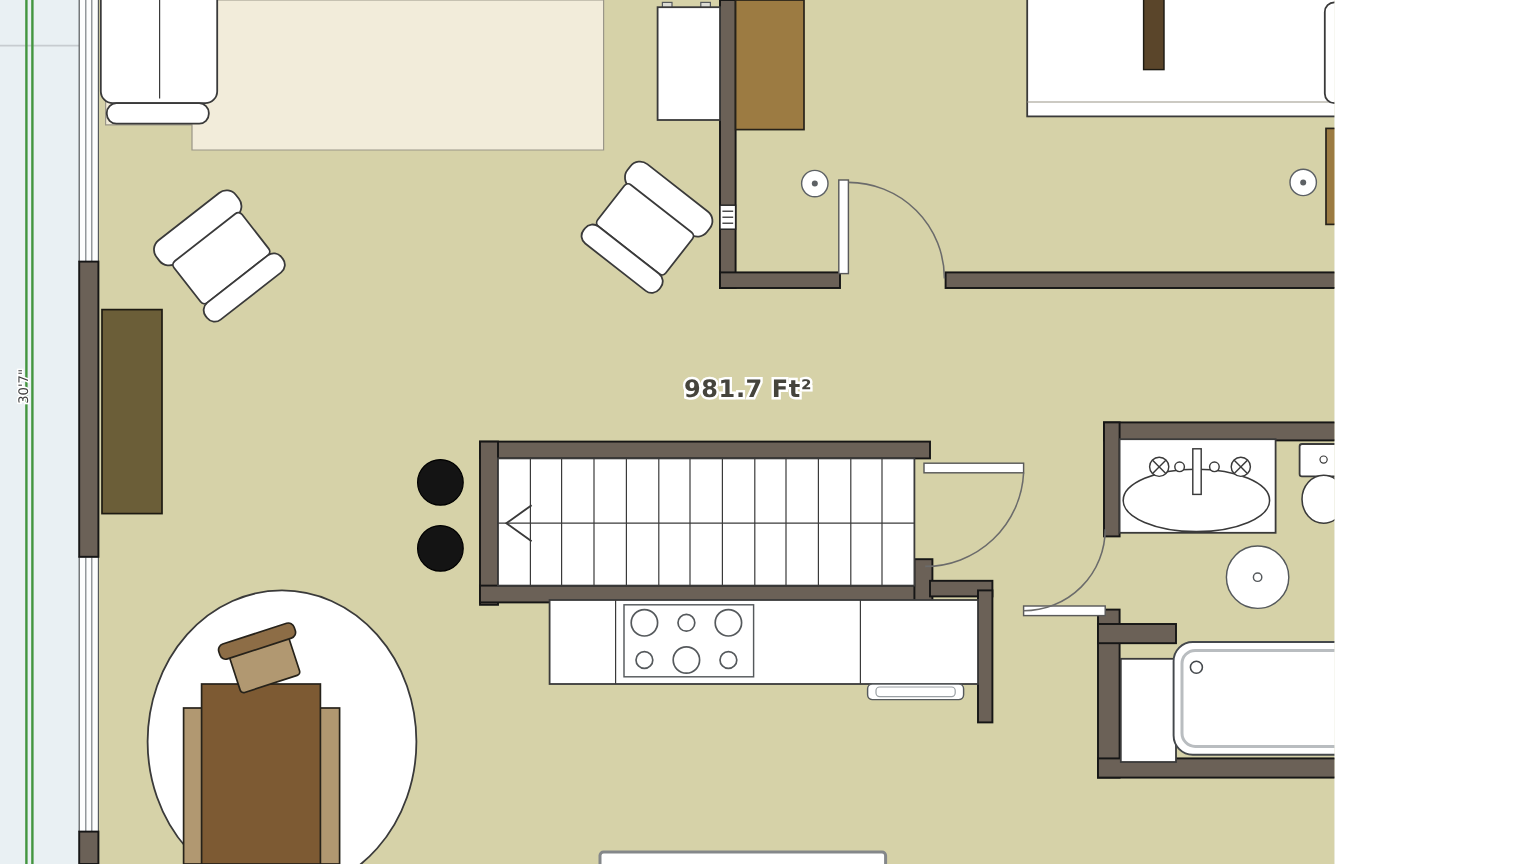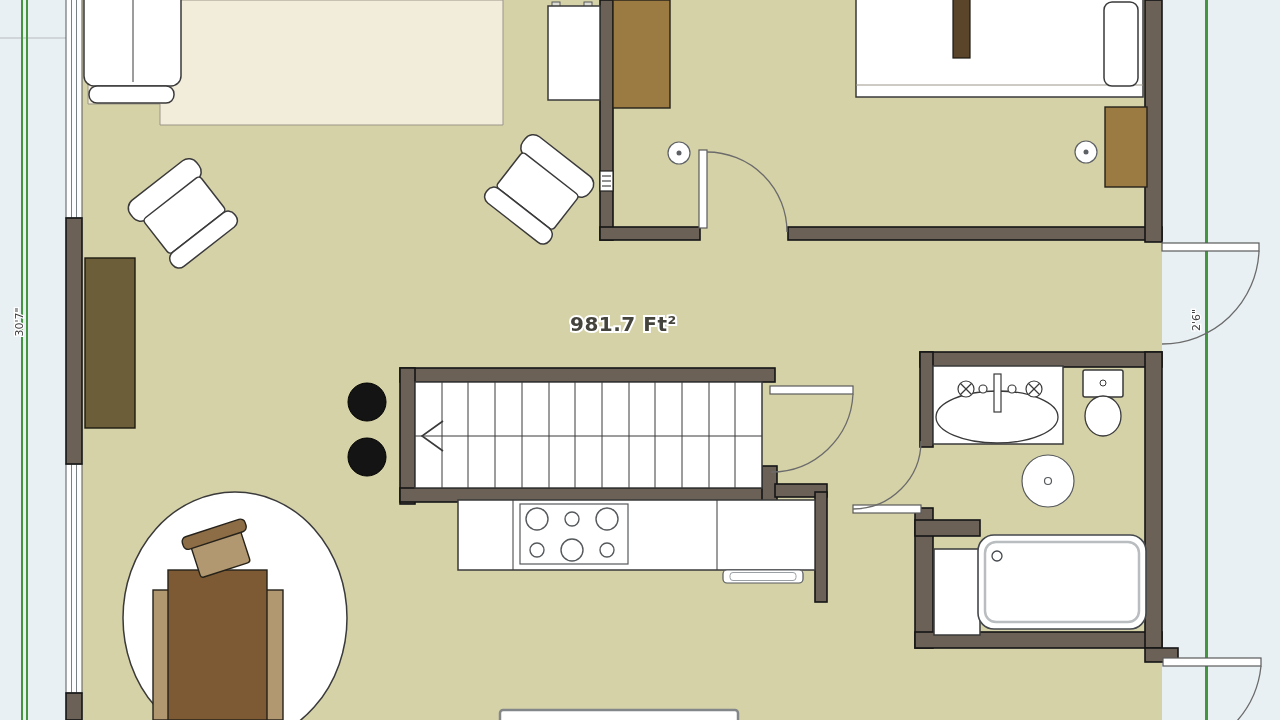--- a/index.html
+++ b/index.html
@@ -1,16 +1,16 @@
 <!DOCTYPE html>
 <html style="--outside: #e9f0f3; --floor: #d6d2a8; --wall: #6b6157; --wall-outline: #161616; --rug: #f2ecda; --wood-gold: #9c7b42; --wood-olive: #6b5e38; --wood-dark: #5a452a; --wood-desk: #7d5a33; --wood-light: #b19871; --chair-back: #8d6d46; --stool: #141414; --green-line: #43953f; --label-color: #45443c;"><head>
 <meta charset="utf-8">
 <style>
   html,body{margin:0;padding:0;background:#fff;}
-  .stage{position:relative;width:1280px;height:720px;overflow:hidden;text-align:center;}
+  .stage{position:relative;width:1112px;height:720px;overflow:hidden;text-align:center;}
   svg{display:block;}
   .wall{fill:var(--wall);stroke:var(--wall-outline);stroke-width:1.6;}
   .win{fill:#fdfdfd;stroke:#55595c;stroke-width:1;}
   .winline{stroke:#7a7f83;stroke-width:1;}
   .whitefix{fill:#ffffff;stroke:#3a3a3a;stroke-width:1.5;}
   .thinline{stroke:#3a3a3a;stroke-width:1;fill:none;}
   .softline{stroke:#9a9688;stroke-width:1;fill:none;}
   .arc{stroke:#6b6b6b;stroke-width:1.3;fill:none;}
   .leaf{fill:#ffffff;stroke:#5a5a5a;stroke-width:1.2;}
   .greenline{fill:var(--green-line);}

